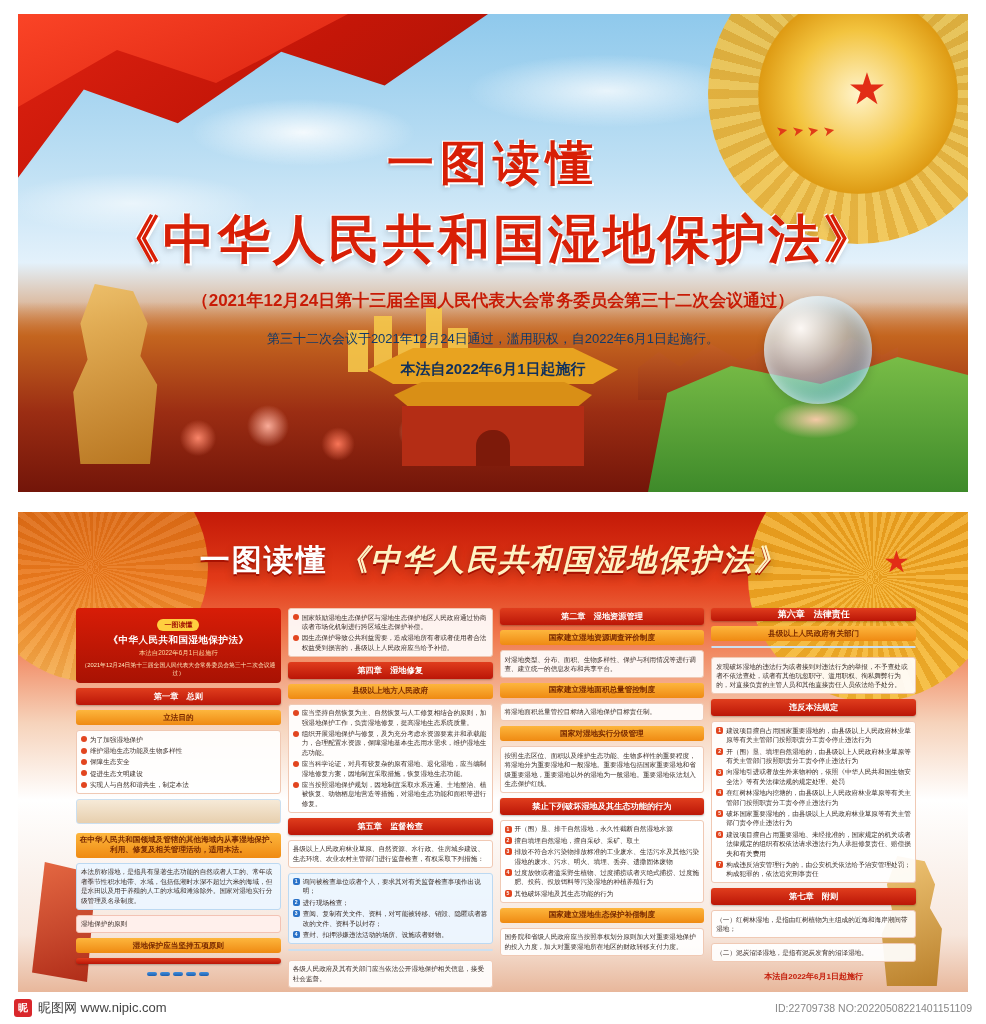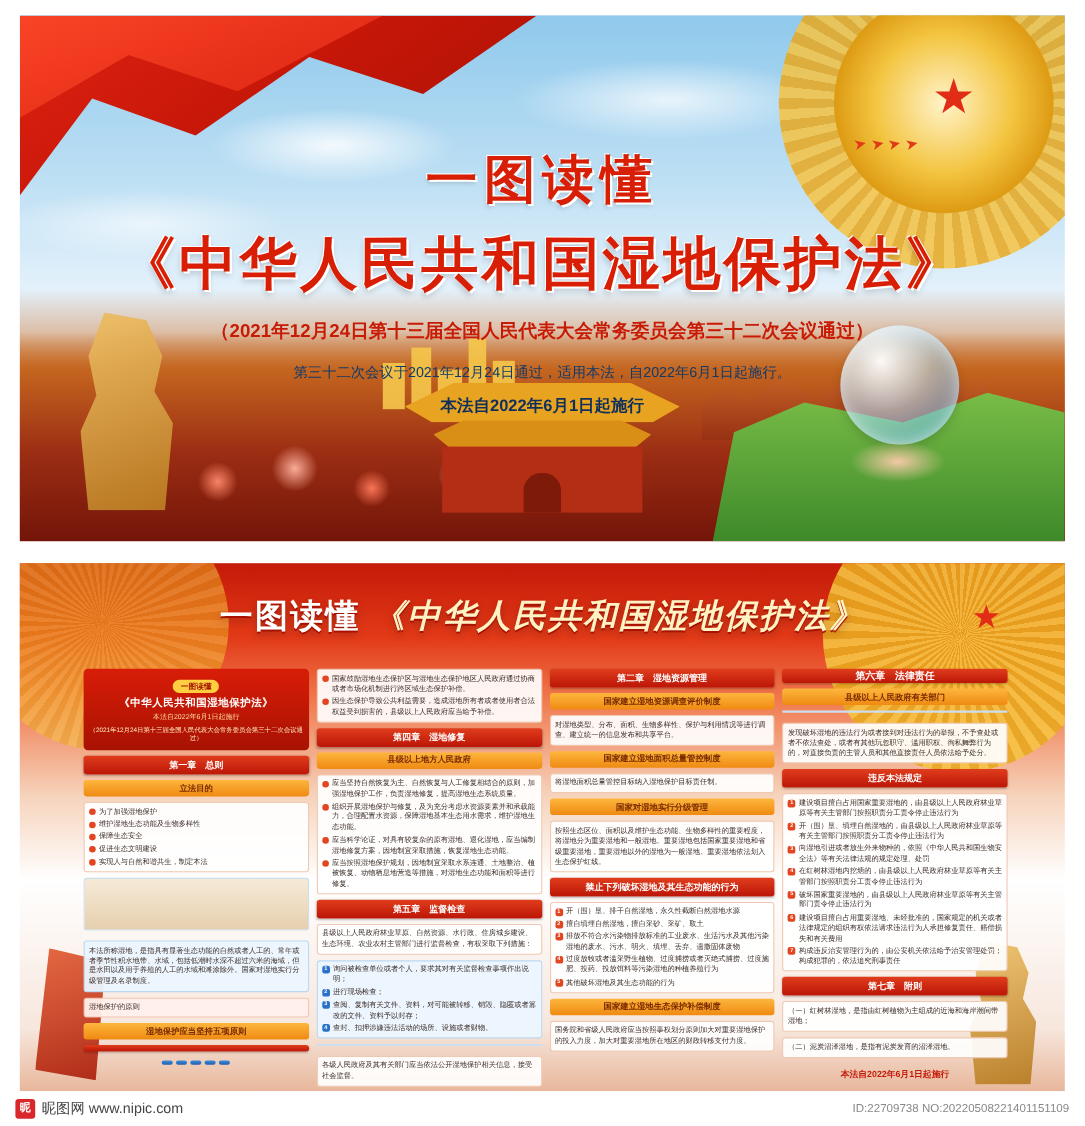--- a/index.html
+++ b/index.html
@@ -171,21 +171,21 @@
       <div class="gate-roof2"></div>
       <div class="gate-body"></div>
     </div>
     <div class="ball"></div>
     <div class="hands"></div>
 
     <div class="bn-title">
       <div class="l1">一图读懂</div>
       <div class="l2">《中华人民共和国湿地保护法》</div>
       <div class="bn-sub">（2021年12月24日第十三届全国人民代表大会常务委员会第三十二次会议通过）</div>
-      <div class="bn-p">第三十二次会议于2021年12月24日通过，适用本法，自2022年6月1日起施行。</div>
+      <div class="bn-p">第三十二次会议于2021年12月24日通过，滥用职权，自2022年6月1日起施行。</div>
       <div class="bn-p2">本法自2022年6月1日起施行</div>
     </div>
   </div>
 
   <div class="board">
     <div class="board-burst"></div>
     <div class="board-burst2"></div>
     <div class="board-star">★</div>
     <div class="board-lion"></div>
     <div class="board-left-art"></div>
@@ -222,20 +222,21 @@
           <div class="li">
               <span class="dot"></span>
               <p>促进生态文明建设</p>
             </div>
           <div class="li">
               <span class="dot"></span>
               <p>实现人与自然和谐共生，制定本法</p>
             </div>
         </div>
         <div class="illus books"></div>
+        <div class="subhdr">在中华人民共和国领域及管辖的其他海域内从事湿地保护、利用、修复及相关管理活动，适用本法。</div>
         <div class="card blue">本法所称湿地，是指具有显著生态功能的自然或者人工的、常年或者季节性积水地带、水域，包括低潮时水深不超过六米的海域，但是水田以及用于养殖的人工的水域和滩涂除外。国家对湿地实行分级管理及名录制度。</div>
         <div class="card pink">湿地保护的原则</div>
         <div class="subhdr">湿地保护应当坚持五项原则</div>
         <div class="hdr"></div>
         <div class="tagrow">
           <span class="tag"></span>
           <span class="tag"></span>
           <span class="tag"></span>
           <span class="tag"></span>
           <span class="tag"></span>

